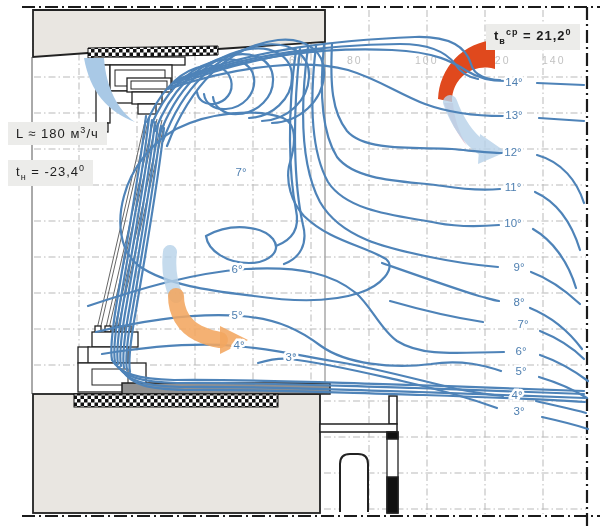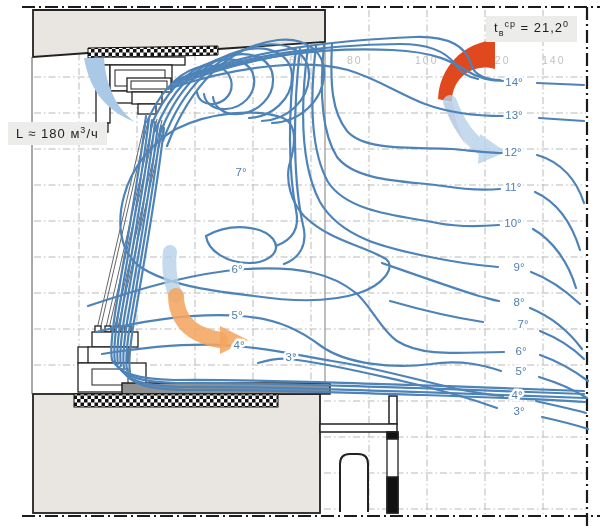--- a/index.html
+++ b/index.html
@@ -5,21 +5,21 @@
   html,body{margin:0;padding:0;background:#fff;}
   .stage{position:relative;width:600px;height:528px;background:#fff;overflow:hidden;
          font-family:"Liberation Sans",sans-serif;}
   .stage svg{position:absolute;left:0;top:0;}
   .note{position:absolute;background:#ececea;color:#1e1e1e;font-size:13px;
         letter-spacing:1px;padding:3px 8px 4px 8px;white-space:nowrap;}
   .note sup{font-size:9px;}
   .note sub{font-size:9px;}
   #flowNote{left:8px;top:122px;}
   #outNote{left:8px;top:160px;}
-  #inNote{left:486px;top:16px;}
+  #inNote{left:486px;top:24px;font-weight:bold;}
 </style>
 </head>
 <body>
 
 <div class="stage">
 <svg width="600" height="528" viewBox="0 0 600 528">
   <defs>
     <pattern id="chk" patternUnits="userSpaceOnUse" width="7" height="7">
       <rect width="7" height="7" fill="#fff"></rect>
       <rect x="0" y="0" width="3.5" height="3.5" fill="#111"></rect>
@@ -185,15 +185,16 @@
     <text x="241" y="176">7°</text>
     <text x="237" y="273">6°</text>
     <text x="237" y="319">5°</text>
     <text x="239" y="349">4°</text>
     <text x="291" y="361">3°</text>
   </g>
 </svg>
 
 <div class="note" id="flowNote"><span>L ≈ 180 м</span><sup>3</sup><span>/ч</span></div>
 
+<div class="note" id="outNote"><span>t</span><sub>н</sub><span> = -23,4</span><sup>0</sup></div>
 
 <div class="note" id="inNote"><span>t</span><sub>в</sub><sup>ср</sup><span> = 21,2</span><sup>0</sup></div>
 </div>
 
 </body></html>

